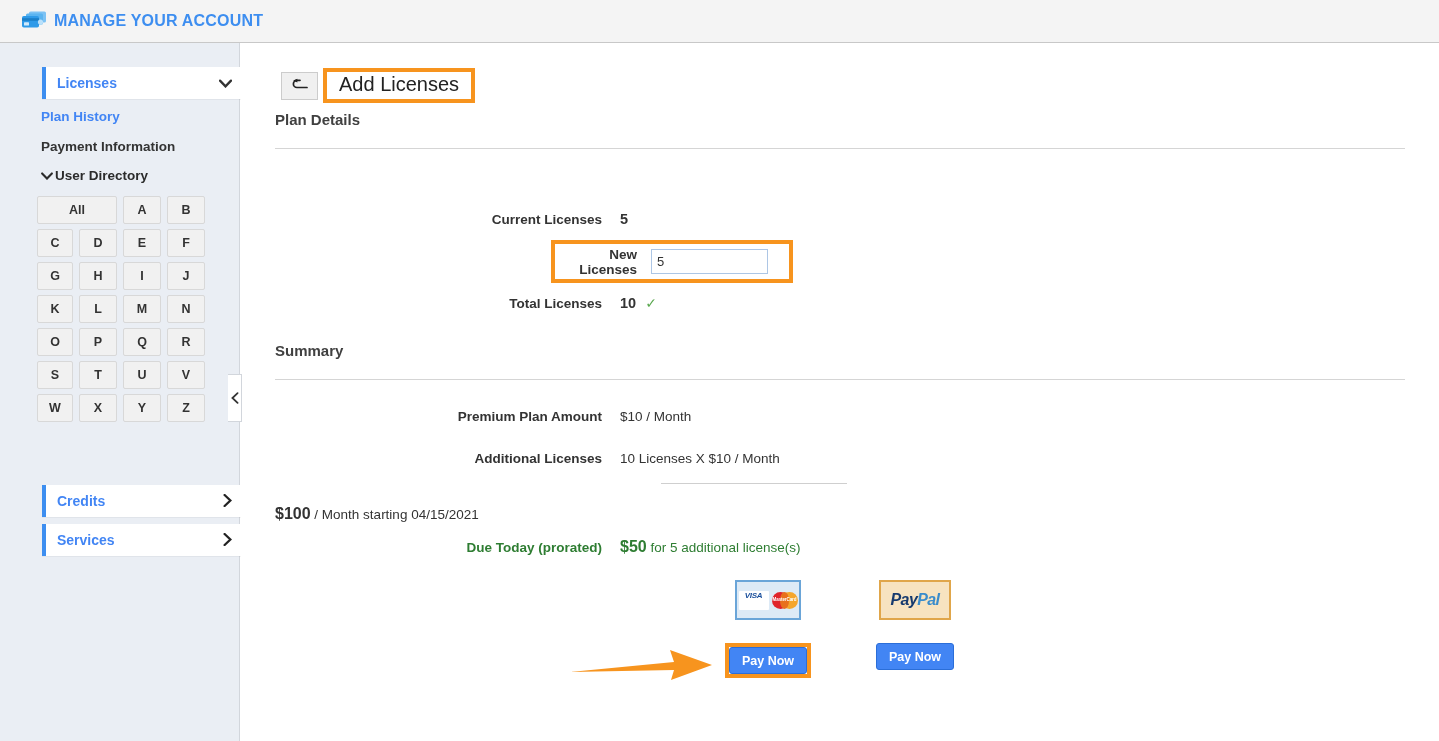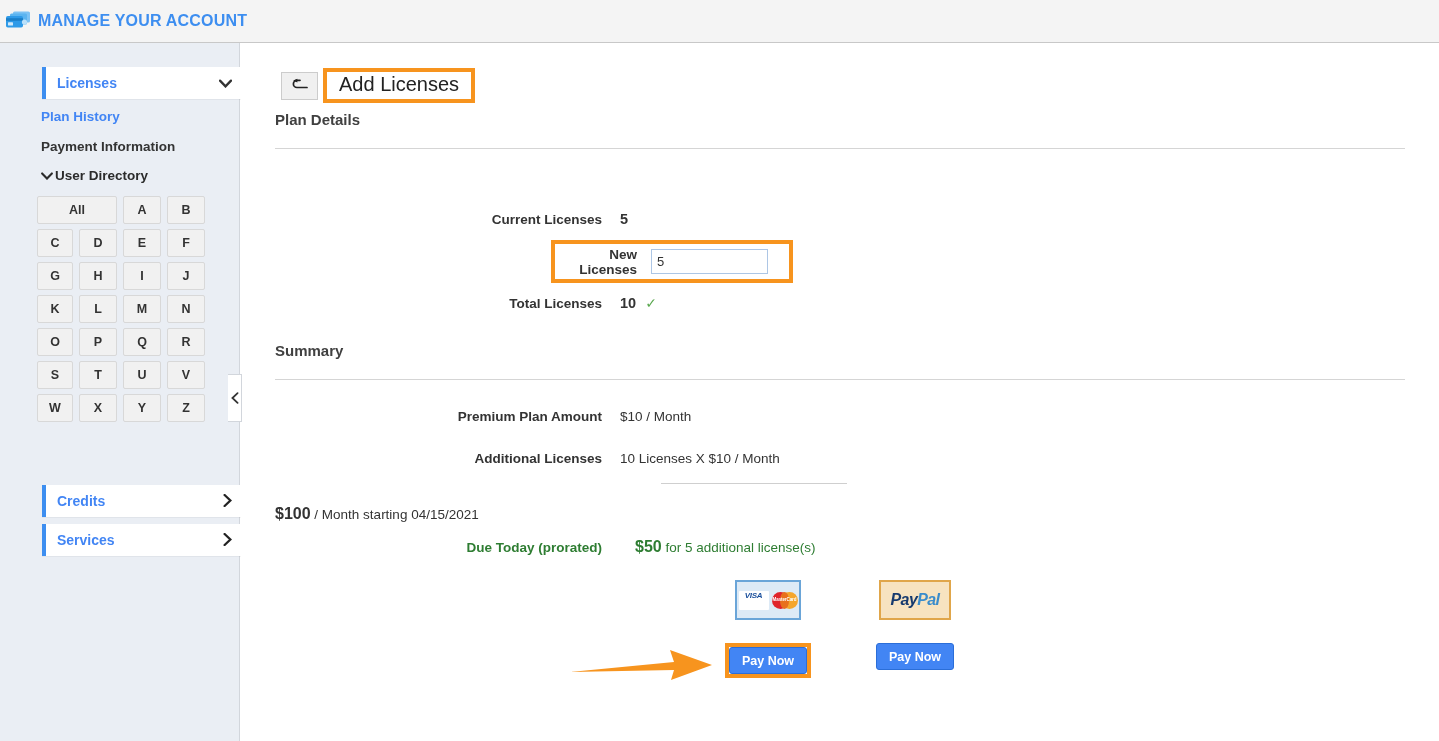--- a/index.html
+++ b/index.html
@@ -8,21 +8,21 @@
     background: #ffffff;
     font-family: "Liberation Sans", sans-serif;
     overflow: hidden;
   }
   #root { position: relative; width: 1439px; height: 741px; }
 
   
   .topbar {
     position: absolute; left: 0; top: 0; width: 1439px; height: 43px;
     background: #f4f4f4; border-bottom: 1px solid #c8c8c8;
-    display: flex; align-items: center; padding-left: 4px;
+    display: flex; align-items: center; padding-left: 20px;
   }
   .logo-icon { width: 28px; height: 22px; position: relative; margin-right: 6px; flex: none; }
   .topbar-title {
     color: #3d8ef0; font-size: 16px; font-weight: bold; letter-spacing: .2px;
   }
 
   
   .sidebar {
     position: absolute; left: 0; top: 43px; width: 240px; height: 698px;
     background: #eaeef4; border-right: 1px solid #d2d6dc;
@@ -130,21 +130,21 @@
     color: #333; padding-right: 18px;
   }
   .srow .val { font-size: 13.5px; color: #333; white-space: nowrap; }
   #row-premium-amount { left: 34px; top: 366px; }
   #row-additional-licenses { left: 34px; top: 408px; }
   #row-total-amount { left: 34px; top: 462px; }
   #row-due-today { left: 34px; top: 495px; }
   #row-total-amount .val .big { font-size: 16px; font-weight: bold; }
   #row-due-today .lab { color: #2e7d32; }
   #row-due-today .val { color: #2e7d32; }
-  #row-due-today .val .big { font-size: 16px; font-weight: bold; margin-left: 15px; }
+  #row-due-today .val .big { font-size: 16px; font-weight: bold; }
   #sum-divider { position: absolute; left: 420px; top: 440px; width: 186px; height: 1px; background: #cfcfcf; }
 
   
   .pay-col { position: absolute; display: flex; flex-direction: column; align-items: center; }
   #pay-col-card { left: 484px; top: 537px; }
   #pay-col-paypal { left: 635px; top: 537px; }
 
   .card-logo {
     width: 66px; height: 40px; border: 2px solid #6aa5d8; background: #ddeaf6;
     display: flex; align-items: center; justify-content: center; gap: 3px;

